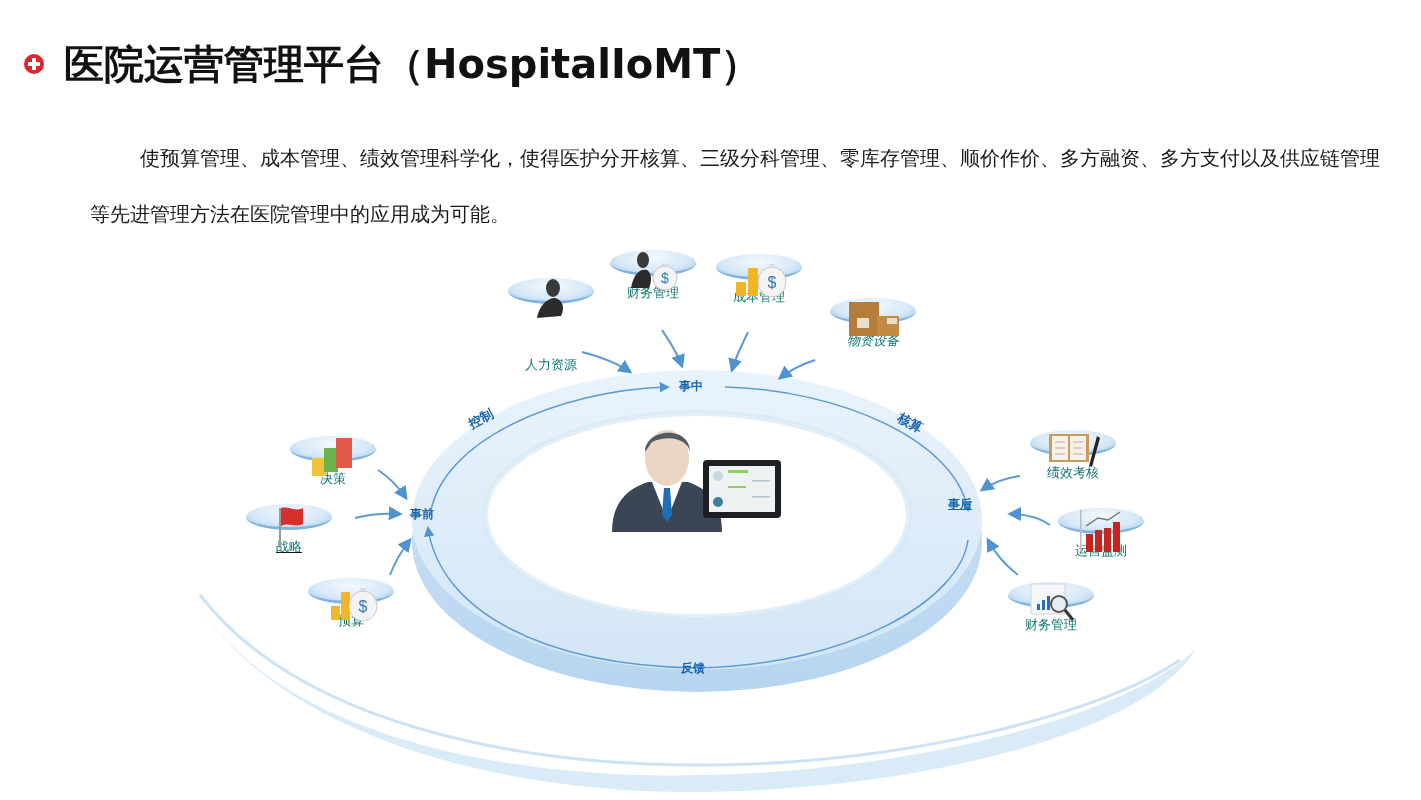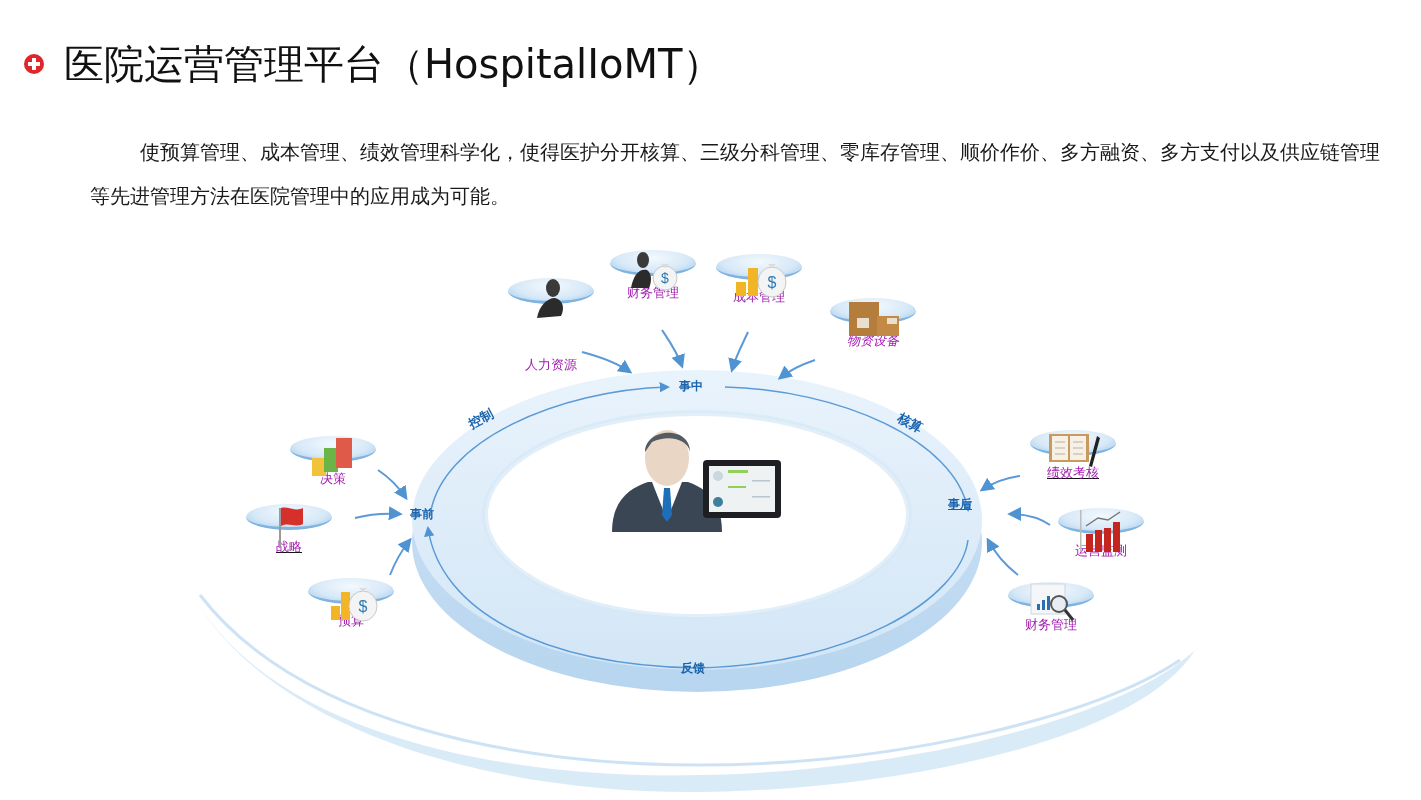--- a/index.html
+++ b/index.html
@@ -4,33 +4,33 @@
 <style>
   * { box-sizing: border-box; margin: 0; padding: 0; }
   html, body { width: 1421px; height: 800px; background: #ffffff; overflow: hidden; }
   body { position: relative; font-family: "DejaVu Sans", "Liberation Sans", sans-serif; color: #111; }
 
   .title-row { position: absolute; left: 24px; top: 36px; height: 56px; display: flex; align-items: center; }
   .title-bullet { width: 20px; height: 20px; border-radius: 50%; background: #e0262b; position: relative; margin-right: 20px; }
   .title-bullet::before, .title-bullet::after { content: ""; position: absolute; background: #fff; }
   .title-bullet::before { left: 8px; top: 4px; width: 4px; height: 12px; }
   .title-bullet::after { left: 4px; top: 8px; width: 12px; height: 4px; }
-  .title-text { font-size: 40px; font-weight: 400; color: #111; letter-spacing: 0px; white-space: nowrap; }
-
-  .para { position: absolute; left: 90px; top: 130px; width: 1290px; font-size: 20px; line-height: 44px; color: #1a1a1a; text-indent: 50px; }
+  .title-text { font-size: 40px; font-weight: 700; color: #111; letter-spacing: 0px; white-space: nowrap; }
+
+  .para { position: absolute; left: 90px; top: 130px; width: 1290px; font-size: 20px; line-height: 56px; color: #1a1a1a; text-indent: 50px; }
 
   .diagram { position: absolute; left: 0; top: 220px; width: 1421px; height: 580px; }
   .diagram svg { position: absolute; left: 0; top: 0; }
 
   .node { position: absolute; display: flex; flex-direction: column; align-items: center; }
   .node .pedestal { width: 86px; height: 26px; border-radius: 50%;
       background: radial-gradient(ellipse at 50% 35%, #f3f9fe 0%, #d6e8f7 60%, #9cc7ea 100%);
       border-bottom: 3px solid #7fb3e0; position: relative; }
   .node .icon { position: absolute; left: 50%; transform: translateX(-50%); bottom: 12px; }
-  .node .label { font-size: 13px; color: #a21caf; margin-top: 8px; white-space: nowrap; }
+  .node .label { font-size: 13px; color: #0f766e; margin-top: 8px; white-space: nowrap; }
 
   .phase { position: absolute; font-size: 12px; font-weight: 700; color: #1a64ad; white-space: nowrap; }
   .ring-label { position: absolute; font-size: 13px; font-weight: 700; color: #1a64ad; white-space: nowrap; }
   .center-title { position: absolute; left: 586px; top: 322px; font-size: 25px; font-weight: 700; color: #1d6fc0; letter-spacing: 1px; white-space: nowrap; }
 </style>
 </head>
 <body>
 
 <div class="title-row">
   <span class="title-bullet"></span>
@@ -191,21 +191,21 @@
         <rect x="10" y="28" width="9" height="14" fill="#f2b525"></rect>
         <rect x="20" y="14" width="9" height="28" fill="#f2b525"></rect>
         <ellipse cx="42" cy="28" rx="14" ry="15" fill="#f4f4f4" stroke="#c8c8c8"></ellipse>
         <path d="M38,10 L46,10 L42,14 z" fill="#dcdcdc"></path>
         <text x="42" y="34" font-size="16" text-anchor="middle" fill="#2a7ab8" font-family="Liberation Sans, sans-serif">$</text>
       </svg>
     </div>
     <div class="label">预算</div>
   </div>
 
-  <div class="node" style="left:1030px; top:210px;text-decoration:underline;">
+  <div class="node" style="left:1030px; top:210px;">
     <div class="pedestal">
       <svg class="icon" width="56" height="40" viewBox="0 0 56 40">
         <rect x="4" y="4" width="40" height="28" fill="#c99a5b"></rect>
         <rect x="7" y="6" width="16" height="24" fill="#f6f1e6"></rect>
         <rect x="25" y="6" width="16" height="24" fill="#f6f1e6"></rect>
         <path d="M10,12 H20 M10,18 H20 M10,24 H20 M28,12 H38 M28,18 H38 M28,24 H38" stroke="#b9b0a0" stroke-width="1"></path>
         <path d="M44,36 L52,6 L55,8 L47,37 z" fill="#222"></path>
       </svg>
     </div>
     <div class="label">绩效考核</div>

